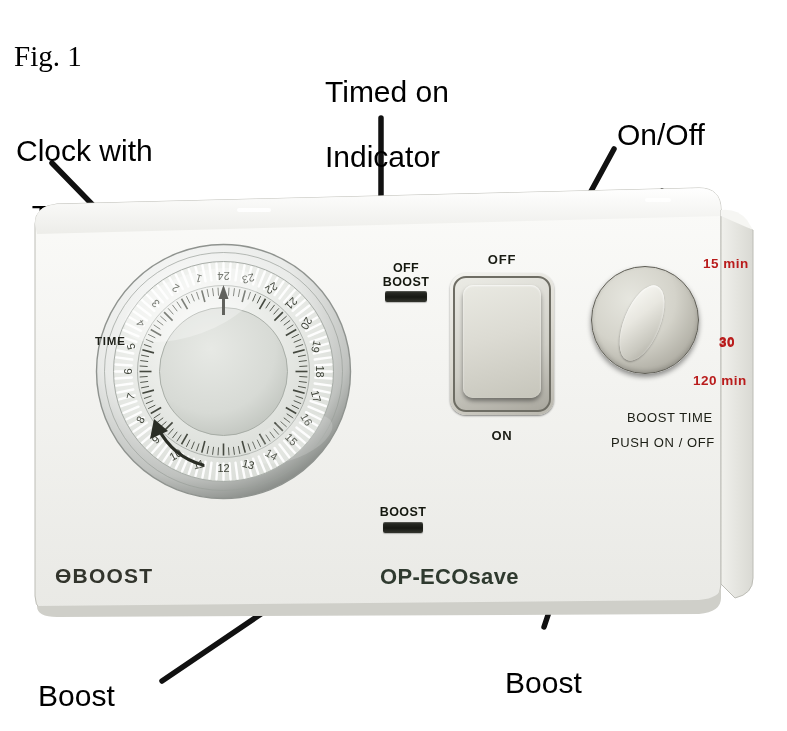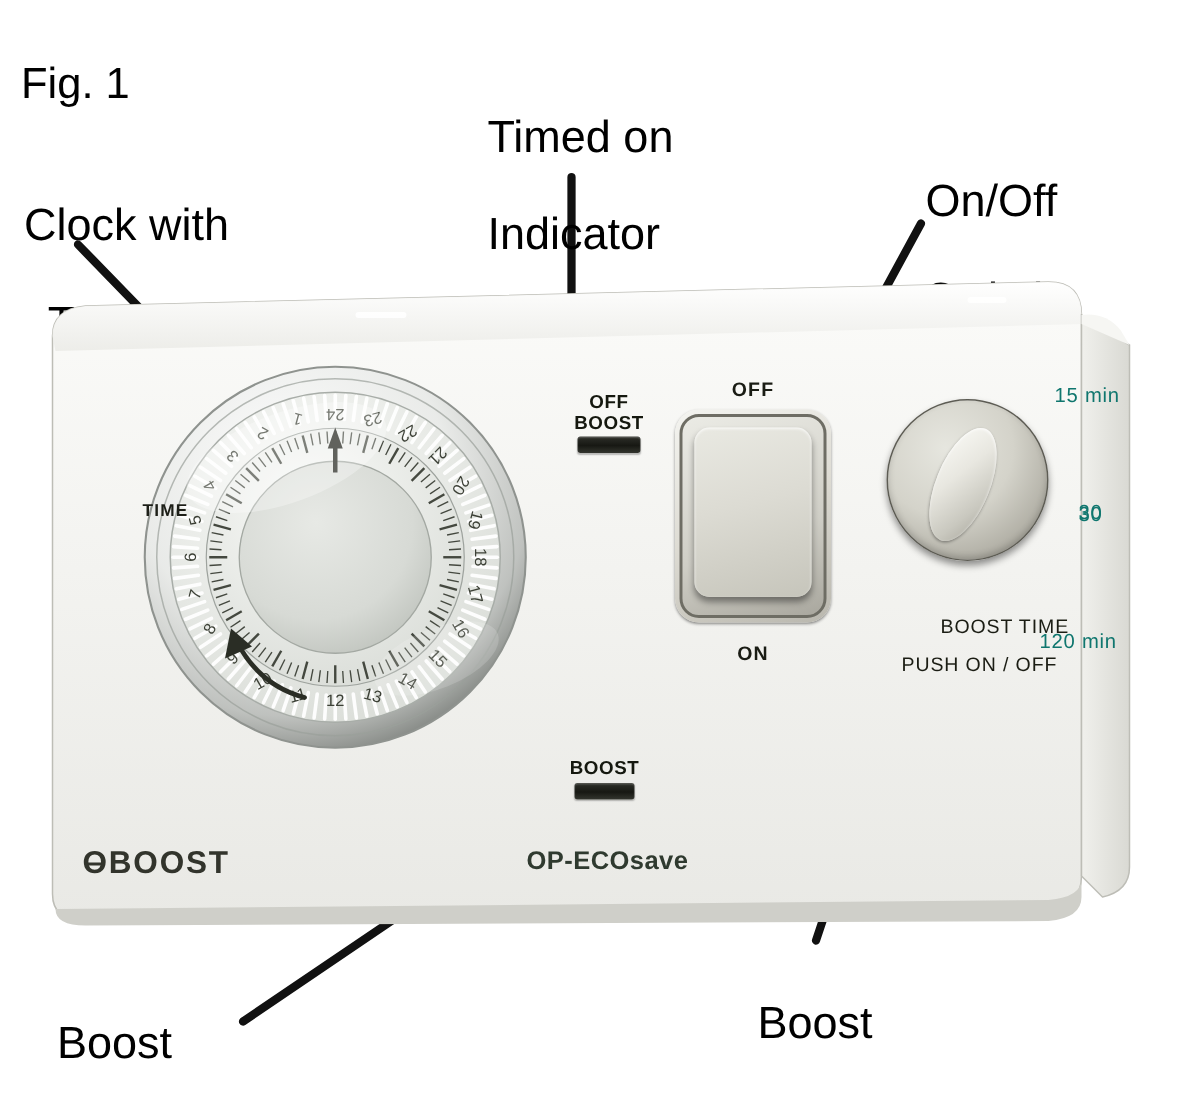--- a/index.html
+++ b/index.html
@@ -83,63 +83,63 @@
     box-shadow:0 3px 5px rgba(0,0,0,.42), inset 0 -2px 4px rgba(0,0,0,.18);
     border:1px solid #5d5c54;
   }
   #knob-pointer{
     position:absolute;left:32px;top:16px;width:36px;height:80px;border-radius:50%/50%;
     background:linear-gradient(120deg,#fbfbf7 0%,#e8e7e0 40%,#c9c8bf 75%,#a9a79d 100%);
     box-shadow:0 1px 2px rgba(0,0,0,.35), inset 0 1px 2px rgba(255,255,255,.8);
     transform:rotate(22deg);
   }
   .knob-tick{
-    position:absolute;font-size:13.5px;font-weight:normal;color:#0f766e;
+    position:absolute;font-size:13.5px;font-weight:bold;color:#b91c1c;
     letter-spacing:.5px;white-space:nowrap;
   }
   #kt0{left:112px;top:8px;}
   #kt1{left:128px;top:62px;margin-top:24px;}
   #kt2{left:128px;top:87px;}
-  #kt3{left:102px;top:125px;margin-top:47px;}
+  #kt3{left:102px;top:125px;}
   .knob-cap{
     position:absolute;font-size:13px;font-weight:normal;color:#1b1d14;letter-spacing:.6px;
     white-space:nowrap;
   }
   #kc0{left:36px;top:162px;}
-  #kc1{left:10px;top:187px;}
+  #kc1{left:20px;top:187px;}
 
   
   #brand{
     position:absolute;left:24px;top:378px;font-size:21px;font-weight:bold;
     color:#32342c;letter-spacing:1.2px;display:flex;align-items:center;
   }
   #brand .slashO{position:relative;display:inline-block;}
   #brand .slashO .bar{
     position:absolute;left:2px;top:50%;width:13px;height:2px;background:#32342c;
     transform:translateY(-50%);
   }
   #model{
-    position:absolute;left:320px;top:378px;font-size:17px;font-weight:bold;
+    position:absolute;left:349px;top:378px;font-size:22px;font-weight:bold;
     color:#2f3a2f;letter-spacing:.3px;
   }
 </style>
 </head>
 <body>
 
 <div id="stage">
 
   <svg id="leaders" viewBox="0 0 787 731">
     <line x1="52" y1="163" x2="219" y2="335" stroke="#111" stroke-width="5.5" stroke-linecap="round"></line>
     <line x1="381" y1="118" x2="381" y2="262" stroke="#111" stroke-width="5.5" stroke-linecap="round"></line>
     <line x1="614" y1="149" x2="515" y2="331" stroke="#111" stroke-width="5.5" stroke-linecap="round"></line>
     <line x1="162" y1="681" x2="379" y2="534" stroke="#111" stroke-width="5.5" stroke-linecap="round"></line>
     <line x1="544" y1="627" x2="616" y2="412" stroke="#111" stroke-width="5.5" stroke-linecap="round"></line>
   </svg>
 
-  <div class="anno fig" style="left:14px;top:10px;">
+  <div class="anno fig" style="left:14px;top:10px;font-family:Liberation Serif, serif;">
     <span>Fig. 1</span>
   </div>
 
   <div class="anno" style="left:16px;top:103px;text-align:center;">
     <span class="l2">Clock with</span>
     <span class="l2">Tappets</span>
   </div>
 
   <div class="anno" style="left:617px;top:87px;">
     <span class="l2">On/Off</span>

